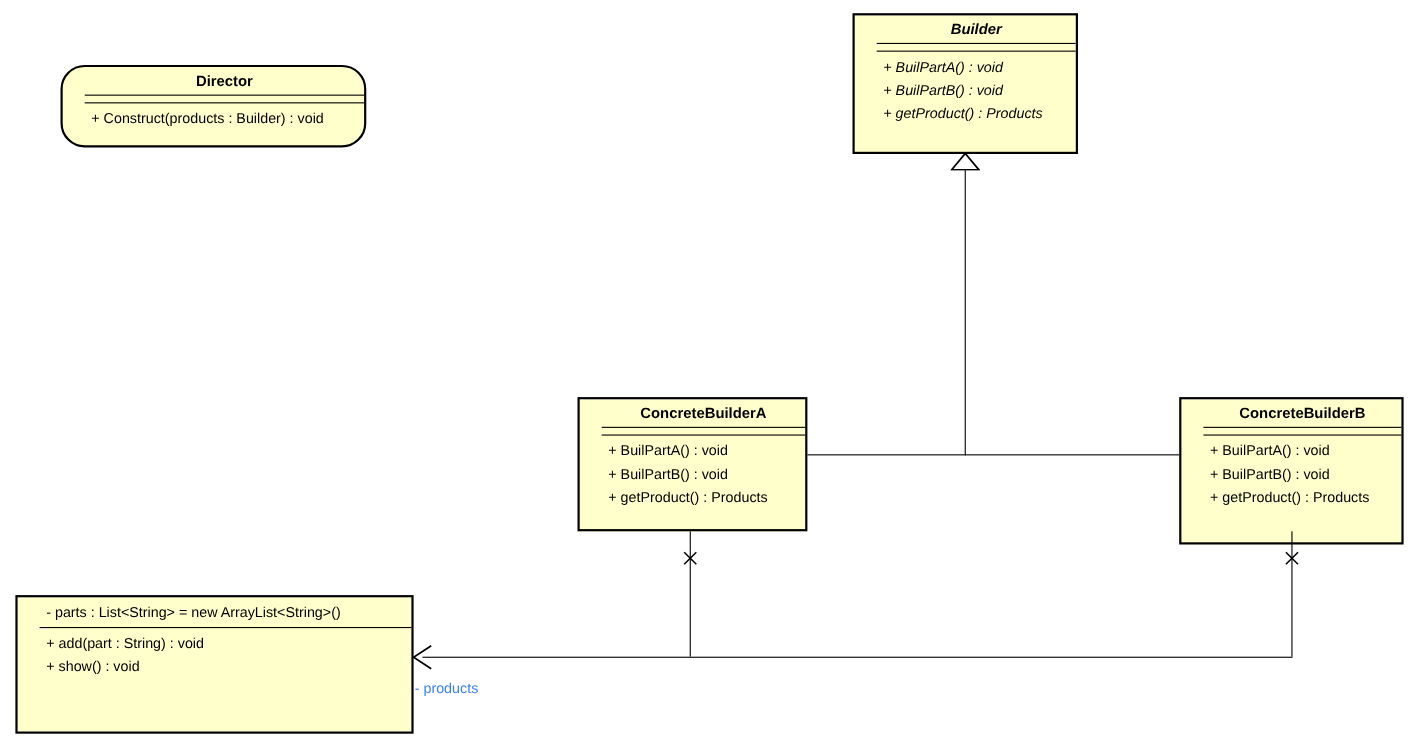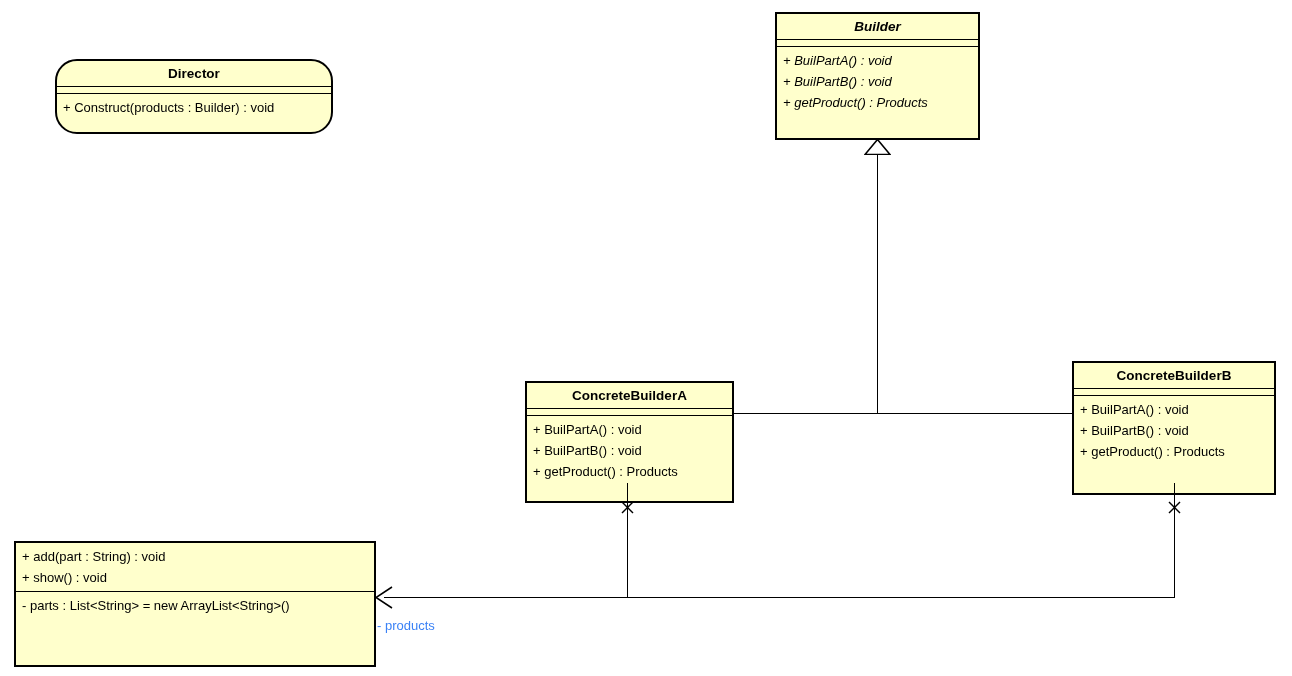--- a/index.html
+++ b/index.html
@@ -18,20 +18,21 @@
     background: #ffffff;
     overflow: hidden;
   }
   .uml-class {
     position: absolute;
     box-sizing: border-box;
     border: 2px solid #000000;
     background: #ffffcc;
     font-size: 13px;
     color: #000000;
+    padding-left: 20px;
   }
   .uml-name {
     text-align: center;
     font-weight: bold;
     font-size: 13.5px;
     padding: 5px 6px 5px 6px;
     line-height: 15px;
     border-bottom: 1px solid #000000;
   }
   .uml-name.abstract {
@@ -102,21 +103,21 @@
   <div class="uml-class" style="left:775px; top:12px; width:205px; height:128px;">
     <div class="uml-name abstract">Builder</div>
     <div class="uml-compartment empty"></div>
     <div class="uml-compartment">
       <div class="uml-member abstract">+ BuilPartA() : void</div>
       <div class="uml-member abstract">+ BuilPartB() : void</div>
       <div class="uml-member abstract">+ getProduct() : Products</div>
     </div>
   </div>
 
-  <div class="uml-class" style="left:525px; top:361px; width:209px; height:122px;margin-top:20px;">
+  <div class="uml-class" style="left:525px; top:361px; width:209px; height:122px;">
     <div class="uml-name">ConcreteBuilderA</div>
     <div class="uml-compartment empty"></div>
     <div class="uml-compartment">
       <div class="uml-member">+ BuilPartA() : void</div>
       <div class="uml-member">+ BuilPartB() : void</div>
       <div class="uml-member">+ getProduct() : Products</div>
     </div>
   </div>
 
   <div class="uml-class" style="left:1072px; top:361px; width:204px; height:134px;">
@@ -124,25 +125,25 @@
     <div class="uml-compartment empty"></div>
     <div class="uml-compartment">
       <div class="uml-member">+ BuilPartA() : void</div>
       <div class="uml-member">+ BuilPartB() : void</div>
       <div class="uml-member">+ getProduct() : Products</div>
     </div>
   </div>
 
   <div class="uml-class" style="left:14px; top:541px; width:362px; height:126px;">
     <div class="uml-compartment">
+      <div class="uml-member">- parts : List&lt;String&gt; = new ArrayList&lt;String&gt;()</div>
+    </div>
+    <div class="uml-compartment">
       <div class="uml-member">+ add(part : String) : void</div>
       <div class="uml-member">+ show() : void</div>
-    </div>
-    <div class="uml-compartment">
-      <div class="uml-member">- parts : List&lt;String&gt; = new ArrayList&lt;String&gt;()</div>
     </div>
   </div>
 
   <div class="gen-triangle" style="left:864px; top:139px;">
     <svg width="27" height="16" viewBox="0 0 27 16">
       <polygon points="13.5,0.5 26,15.5 1,15.5" fill="#ffffff" stroke="#000000" stroke-width="1.6"></polygon>
     </svg>
   </div>
 
   <div class="edge-v" style="left:877px; top:154px; height:260px;"></div>

